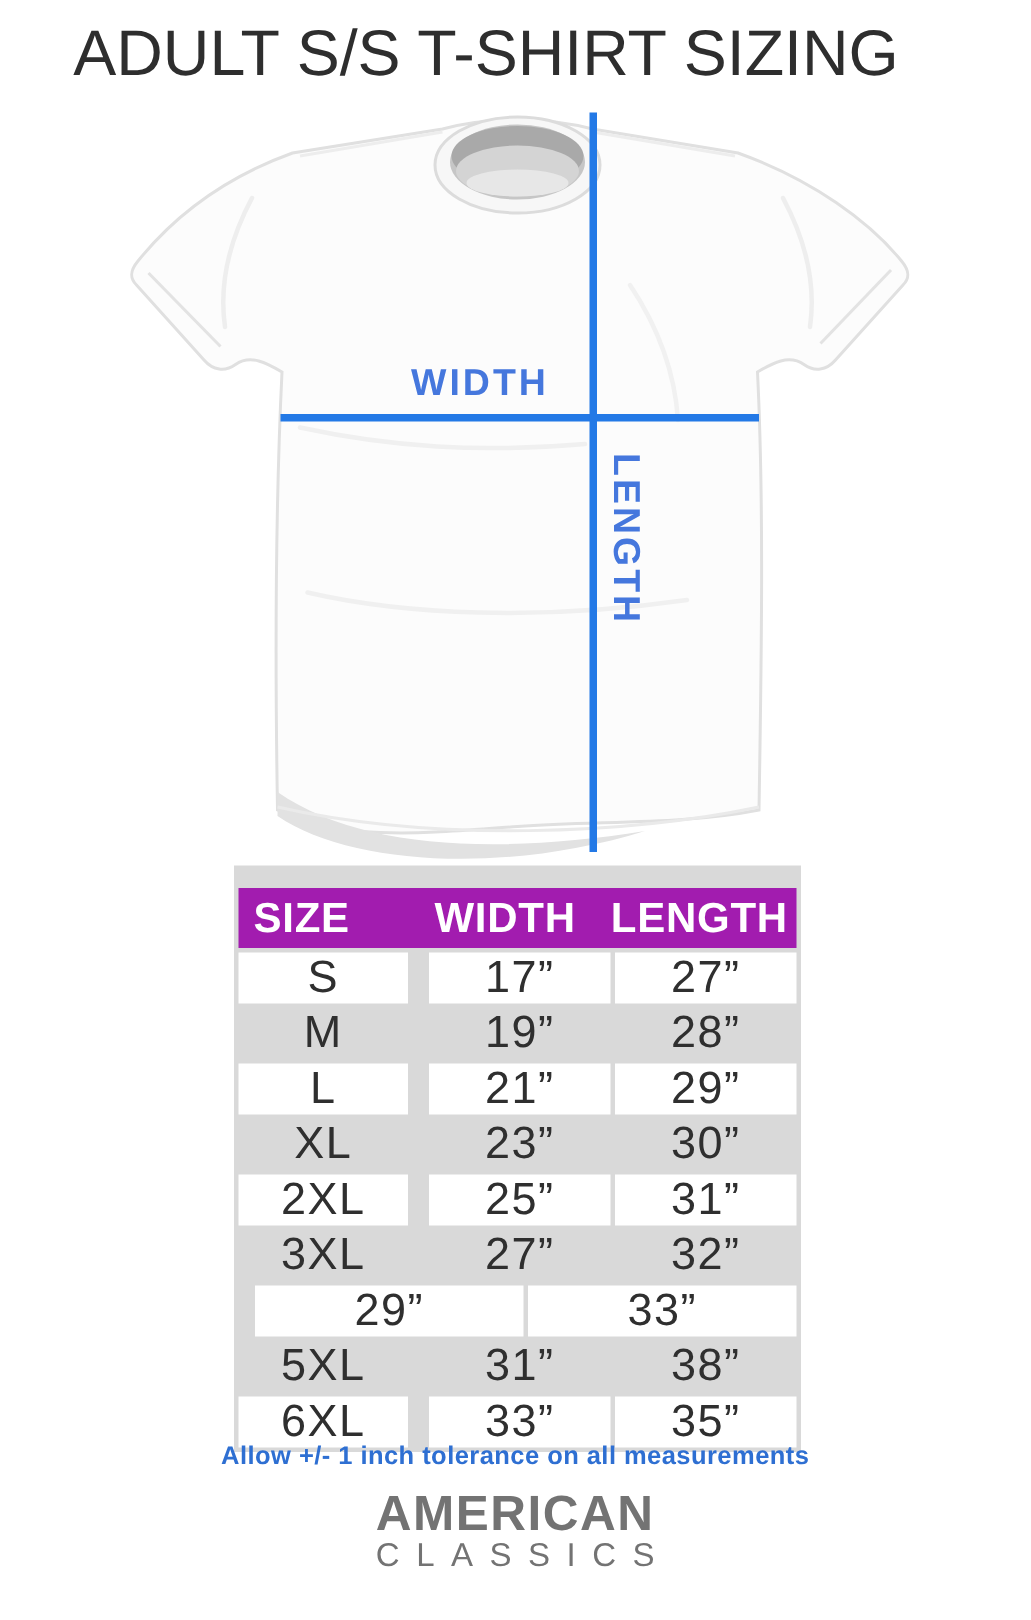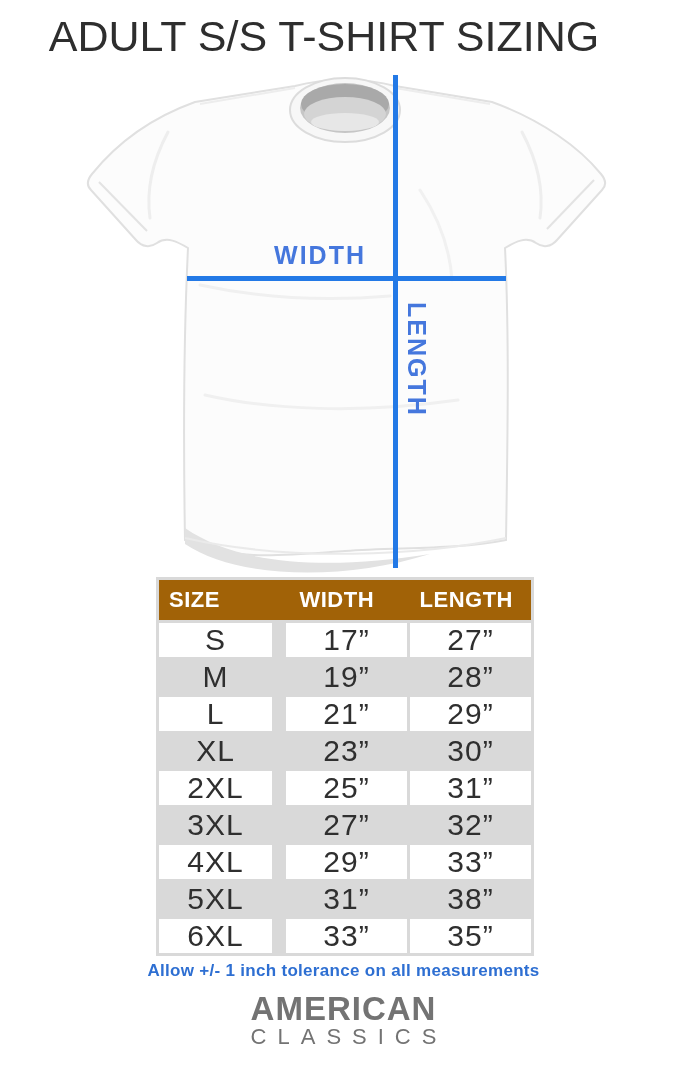--- a/index.html
+++ b/index.html
@@ -20,23 +20,23 @@
 
   .width-label{position:absolute;left:240px;top:241px;width:160px;text-align:center;
                font-size:25px;font-weight:bold;color:#4577dd;letter-spacing:2px;}
   .length-label{position:absolute;left:368px;top:339px;width:100px;height:26px;text-align:center;
                font-size:25px;font-weight:bold;color:#4577dd;letter-spacing:2px;
                transform:rotate(90deg);}
 
   
   .table-wrap{position:absolute;left:156px;top:577px;width:378px;background:#d9d9d9;
               padding:3px;box-sizing:border-box;}
-  .thead{display:flex;height:40px;background:#a16207;color:#ffffff;
-         font-size:22px;font-weight:bold;letter-spacing:.5px;align-items:center;
-         margin-bottom:3px;}
+  .thead{display:flex;height:40px;background:#a21caf;color:#ffffff;
+         font-size:28px;font-weight:bold;letter-spacing:.5px;align-items:center;
+         margin-bottom:3px;margin-top:12px;}
   .thead .c1{width:113px;padding-left:10px;box-sizing:border-box;text-align:left;}
   .thead .c2,.thead .c3{flex:1;text-align:center;}
   .trow{display:flex;height:34px;margin-bottom:3px;}
   .trow:last-child{margin-bottom:0;border-radius:13px;}
   .trow .cell{line-height:34px;text-align:center;font-size:30px;font-weight:300;
               color:#2f2f2f;letter-spacing:1px;overflow:hidden;}
   .trow .c1{width:113px;margin-right:3px;}
   .trow .c2{flex:1;margin-right:3px;margin-left:11px;}
   .trow .c3{flex:1;}
   .trow.white .cell{background:#ffffff;}
@@ -137,21 +137,20 @@
       <span class="cell c1">2XL</span>
       <span class="cell c2">25”</span>
       <span class="cell c3">31”</span>
     </div>
     <div class="trow gray">
       <span class="cell c1">3XL</span>
       <span class="cell c2">27”</span>
       <span class="cell c3">32”</span>
     </div>
     <div class="trow white">
-      <span class="cell c1">4XL</span>
       <span class="cell c2">29”</span>
       <span class="cell c3">33”</span>
     </div>
     <div class="trow gray">
       <span class="cell c1">5XL</span>
       <span class="cell c2">31”</span>
       <span class="cell c3">38”</span>
     </div>
     <div class="trow white">
       <span class="cell c1">6XL</span>

